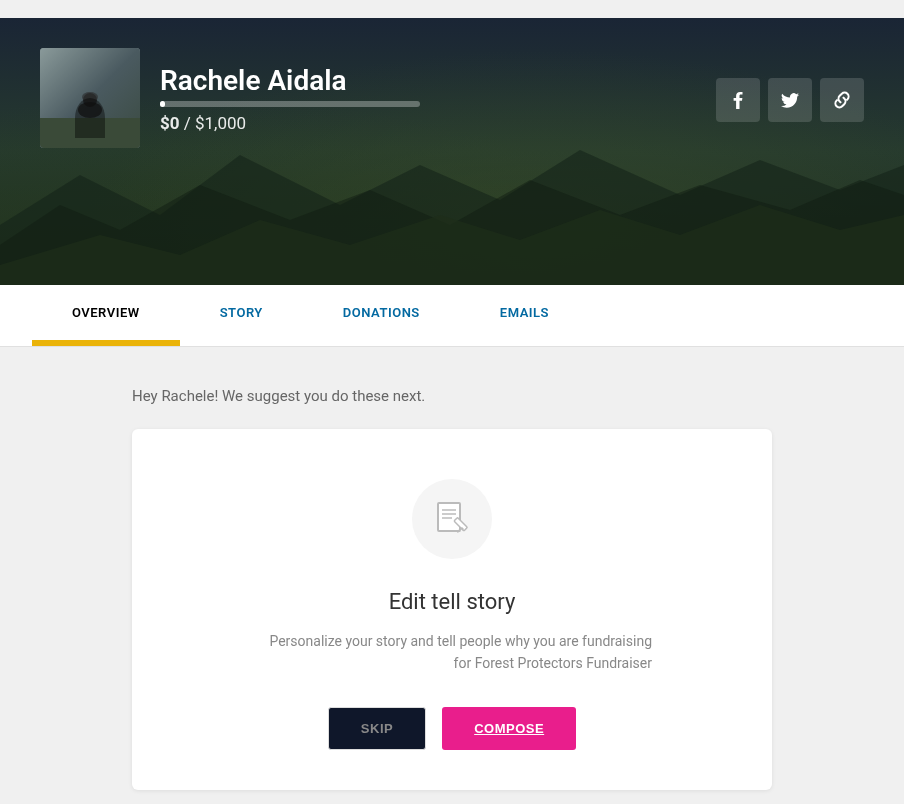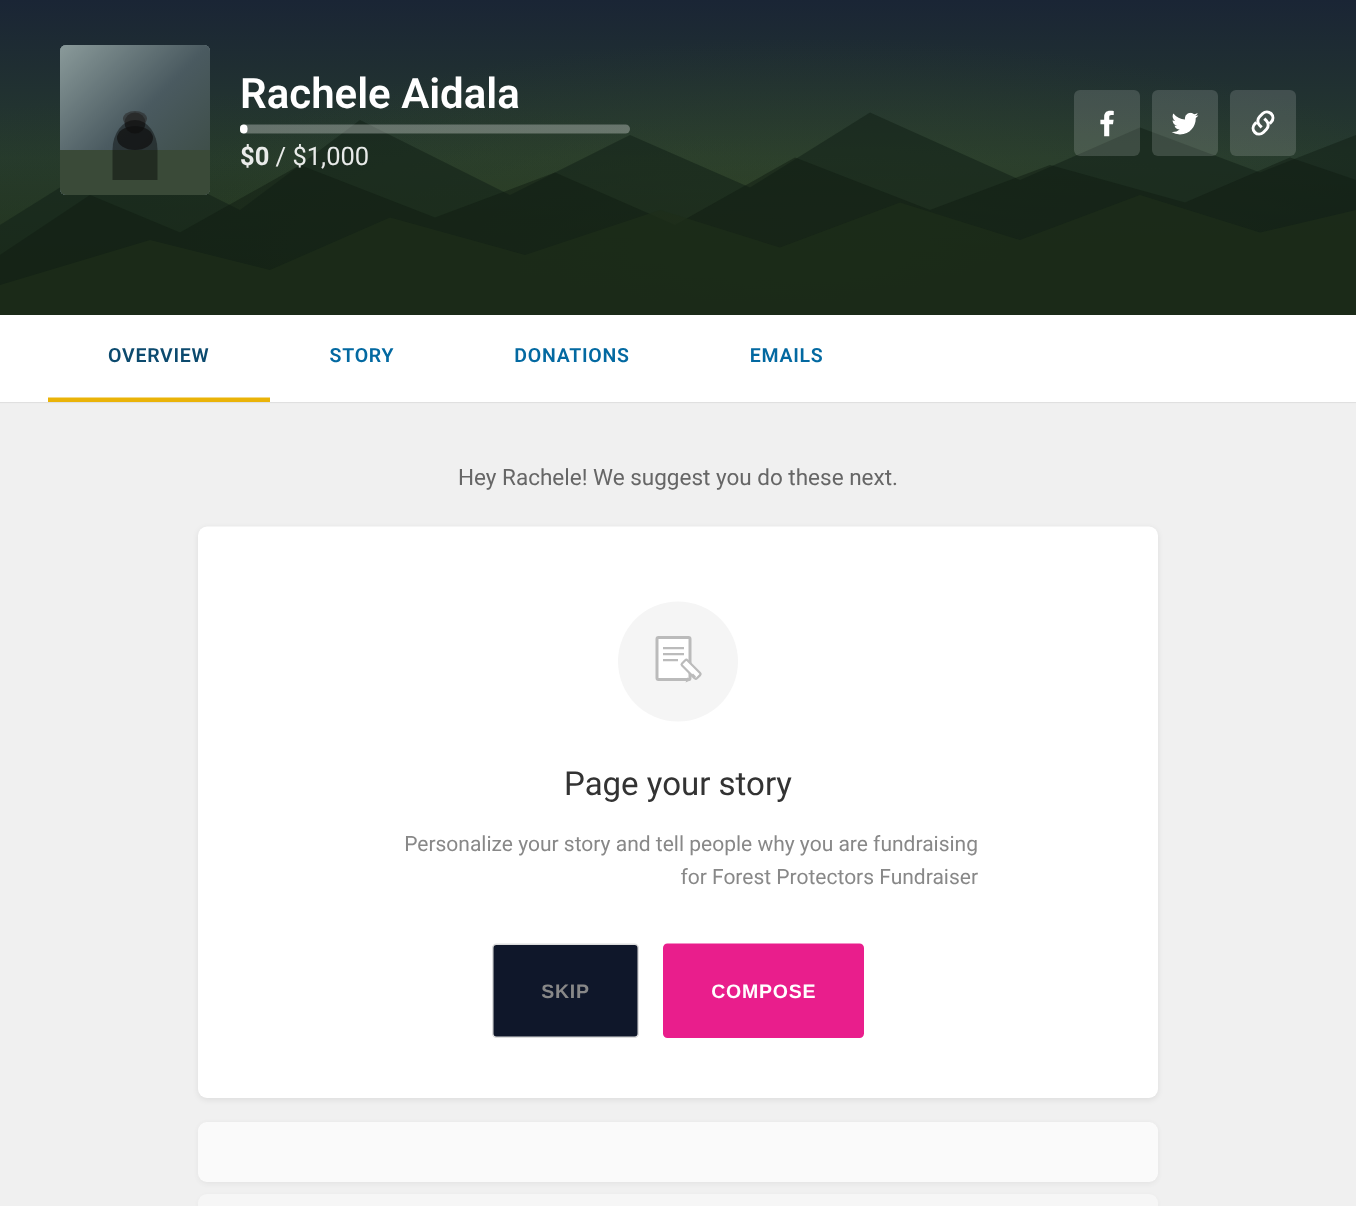--- a/index.html
+++ b/index.html
@@ -7,23 +7,24 @@
       font-family: -apple-system, BlinkMacSystemFont, 'Segoe UI', Roboto, sans-serif;
       background: #f0f0f0;
       width: 904px;
       min-height: 804px;
     }
 
     
     .hero {
       position: relative;
       width: 100%;
-      height: 210px;
+      height: 267px;
       background: linear-gradient(to bottom, #1a2a3a 0%, #2c4a3e 40%, #1a2a1a 70%, #3a4a2a 100%);
       overflow: hidden;
+      margin-top: 18px;
     }
     .hero-bg {
       position: absolute;
       inset: 0;
       background:
         radial-gradient(ellipse at 60% 80%, rgba(60,80,40,0.5) 0%, transparent 60%),
         radial-gradient(ellipse at 20% 100%, rgba(40,60,30,0.7) 0%, transparent 50%),
         linear-gradient(180deg, #1a2535 0%, #263a2e 50%, #1e2e1a 100%);
     }
     
@@ -143,37 +144,36 @@
       font-size: 13px;
       font-weight: 600;
       letter-spacing: 0.5px;
       color: #0369a1;
       cursor: pointer;
       border-bottom: 3px solid transparent;
       transition: color 0.2s;
       text-transform: uppercase;
     }
     .tab.active {
-      color: #0c4a6e;
-      border-bottom: 3px solid #eab308;
+      color: #000000;
+      border-bottom: 6px solid #eab308;
     }
 
     
     .main-content {
       background: #f0f0f0;
       padding: 40px 0;
       min-height: 500px;
     }
     .content-inner {
       max-width: 680px;
       margin: 0 auto;
       padding: 0 20px;
     }
     .suggestion-text {
-      text-align: center;
       color: #666;
       font-size: 15px;
       margin-bottom: 24px;
     }
 
     
     .card {
       background: white;
       border-radius: 6px;
       box-shadow: 0 1px 4px rgba(0,0,0,0.08);
@@ -216,30 +216,31 @@
       background: #0f172a;
       color: #888;
       font-size: 13px;
       font-weight: 600;
       letter-spacing: 0.5px;
       border-radius: 3px;
       cursor: pointer;
       text-transform: uppercase;
     }
     .btn-compose {
-      padding: 24px 32px;
+      padding: 14px 32px;
       border: none;
       background: #e91e8c;
       color: white;
       font-size: 13px;
       font-weight: 600;
       letter-spacing: 0.5px;
       border-radius: 3px;
       cursor: pointer;
       text-transform: uppercase;
+      text-decoration: underline;
     }
 
     
     .card-stub {
       background: white;
       border-radius: 6px;
       box-shadow: 0 1px 4px rgba(0,0,0,0.08);
       height: 40px;
       margin-bottom: 8px;
       opacity: 0.7;
@@ -336,21 +337,21 @@
           <rect x="6" y="4" width="22" height="28" rx="1" stroke="#bbb" stroke-width="2" fill="white"></rect>
           <line x1="10" y1="11" x2="24" y2="11" stroke="#bbb" stroke-width="1.5"></line>
           <line x1="10" y1="15" x2="24" y2="15" stroke="#bbb" stroke-width="1.5"></line>
           <line x1="10" y1="19" x2="20" y2="19" stroke="#bbb" stroke-width="1.5"></line>
 
           <rect x="22" y="22" width="5" height="14" rx="1" transform="rotate(-45 22 22)" stroke="#bbb" stroke-width="1.5" fill="white"></rect>
           <path d="M30 28l2 2-1.5 1.5-2-2z" fill="#bbb"></path>
           <path d="M26.5 30.5L25 34l3.5-1.5z" fill="#bbb"></path>
         </svg>
       </div>
-      <h2 class="card-title">Page your story</h2>
+      <h2 class="card-title">Edit tell story</h2>
       <p class="card-desc">Personalize your story and tell people why you are fundraising for Forest Protectors Fundraiser</p>
       <div class="card-actions">
         <button class="btn-skip">SKIP</button>
         <button class="btn-compose">COMPOSE</button>
       </div>
     </div>
 
     <div class="card-stub"></div>
     <div class="card-stub2"></div>
   </div>

